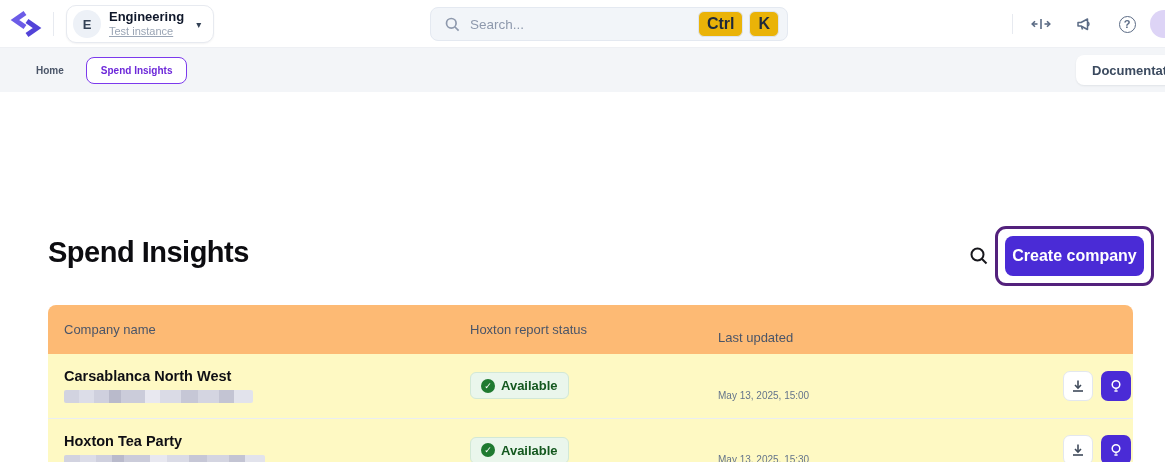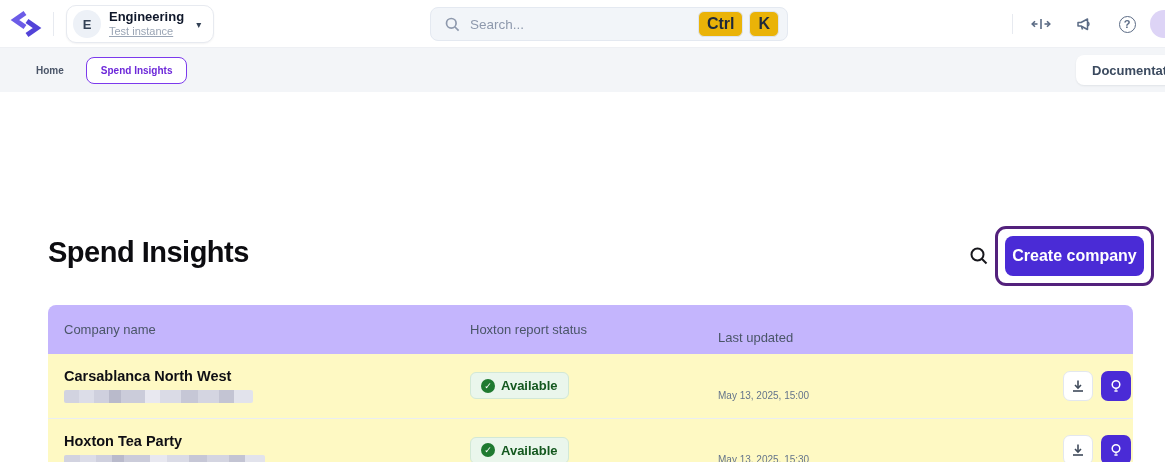--- a/index.html
+++ b/index.html
@@ -55,21 +55,21 @@
   .mini-search { position:absolute; left:966px; top:152px; width:26px; height:26px; background:none;
     border:none; cursor:pointer; }
   .cc-ring { position:absolute; left:995px; top:134px; width:159px; height:60px;
     border:3px solid #53217c; border-radius:11px; background:#fff;
     display:flex; align-items:center; justify-content:center; }
   .cc-btn { width:139px; height:40px; background:#4a2bd6; color:#fff; border:none; border-radius:8px;
     font-size:16px; font-weight:bold; cursor:pointer; font-family:inherit; }
 
   
   .table { position:absolute; left:48px; top:213px; width:1085px; }
-  .thead { height:49px; background:#c4b5fd; border-radius:8px 8px 0 0; display:flex; align-items:center;
+  .thead { height:49px; background:#fdba74; border-radius:8px 8px 0 0; display:flex; align-items:center;
     font-size:13px; color:#4a5568; font-weight:500; }
   .c-name { width:422px; padding-left:16px; }
   .c-status { width:248px; }
   .c-date { flex:1;margin-top:16px; }
   .c-actions { width:144px; }
   .trow { height:64.5px; background:#fef9c3; border-bottom:1px solid #eaeef3; display:flex;
     align-items:center; cursor:pointer; }
   .cname { font-size:14.5px; font-weight:bold; color:#0f0f14; margin-bottom:6px; }
   .blur { height:13px; border-radius:2px; background:linear-gradient(90deg,
     #d2d3e0 0 8%, #dcdde8 8% 16%, #cfd0de 16% 24%, #b9bacb 24% 30%, #cbccda 30% 43%,

